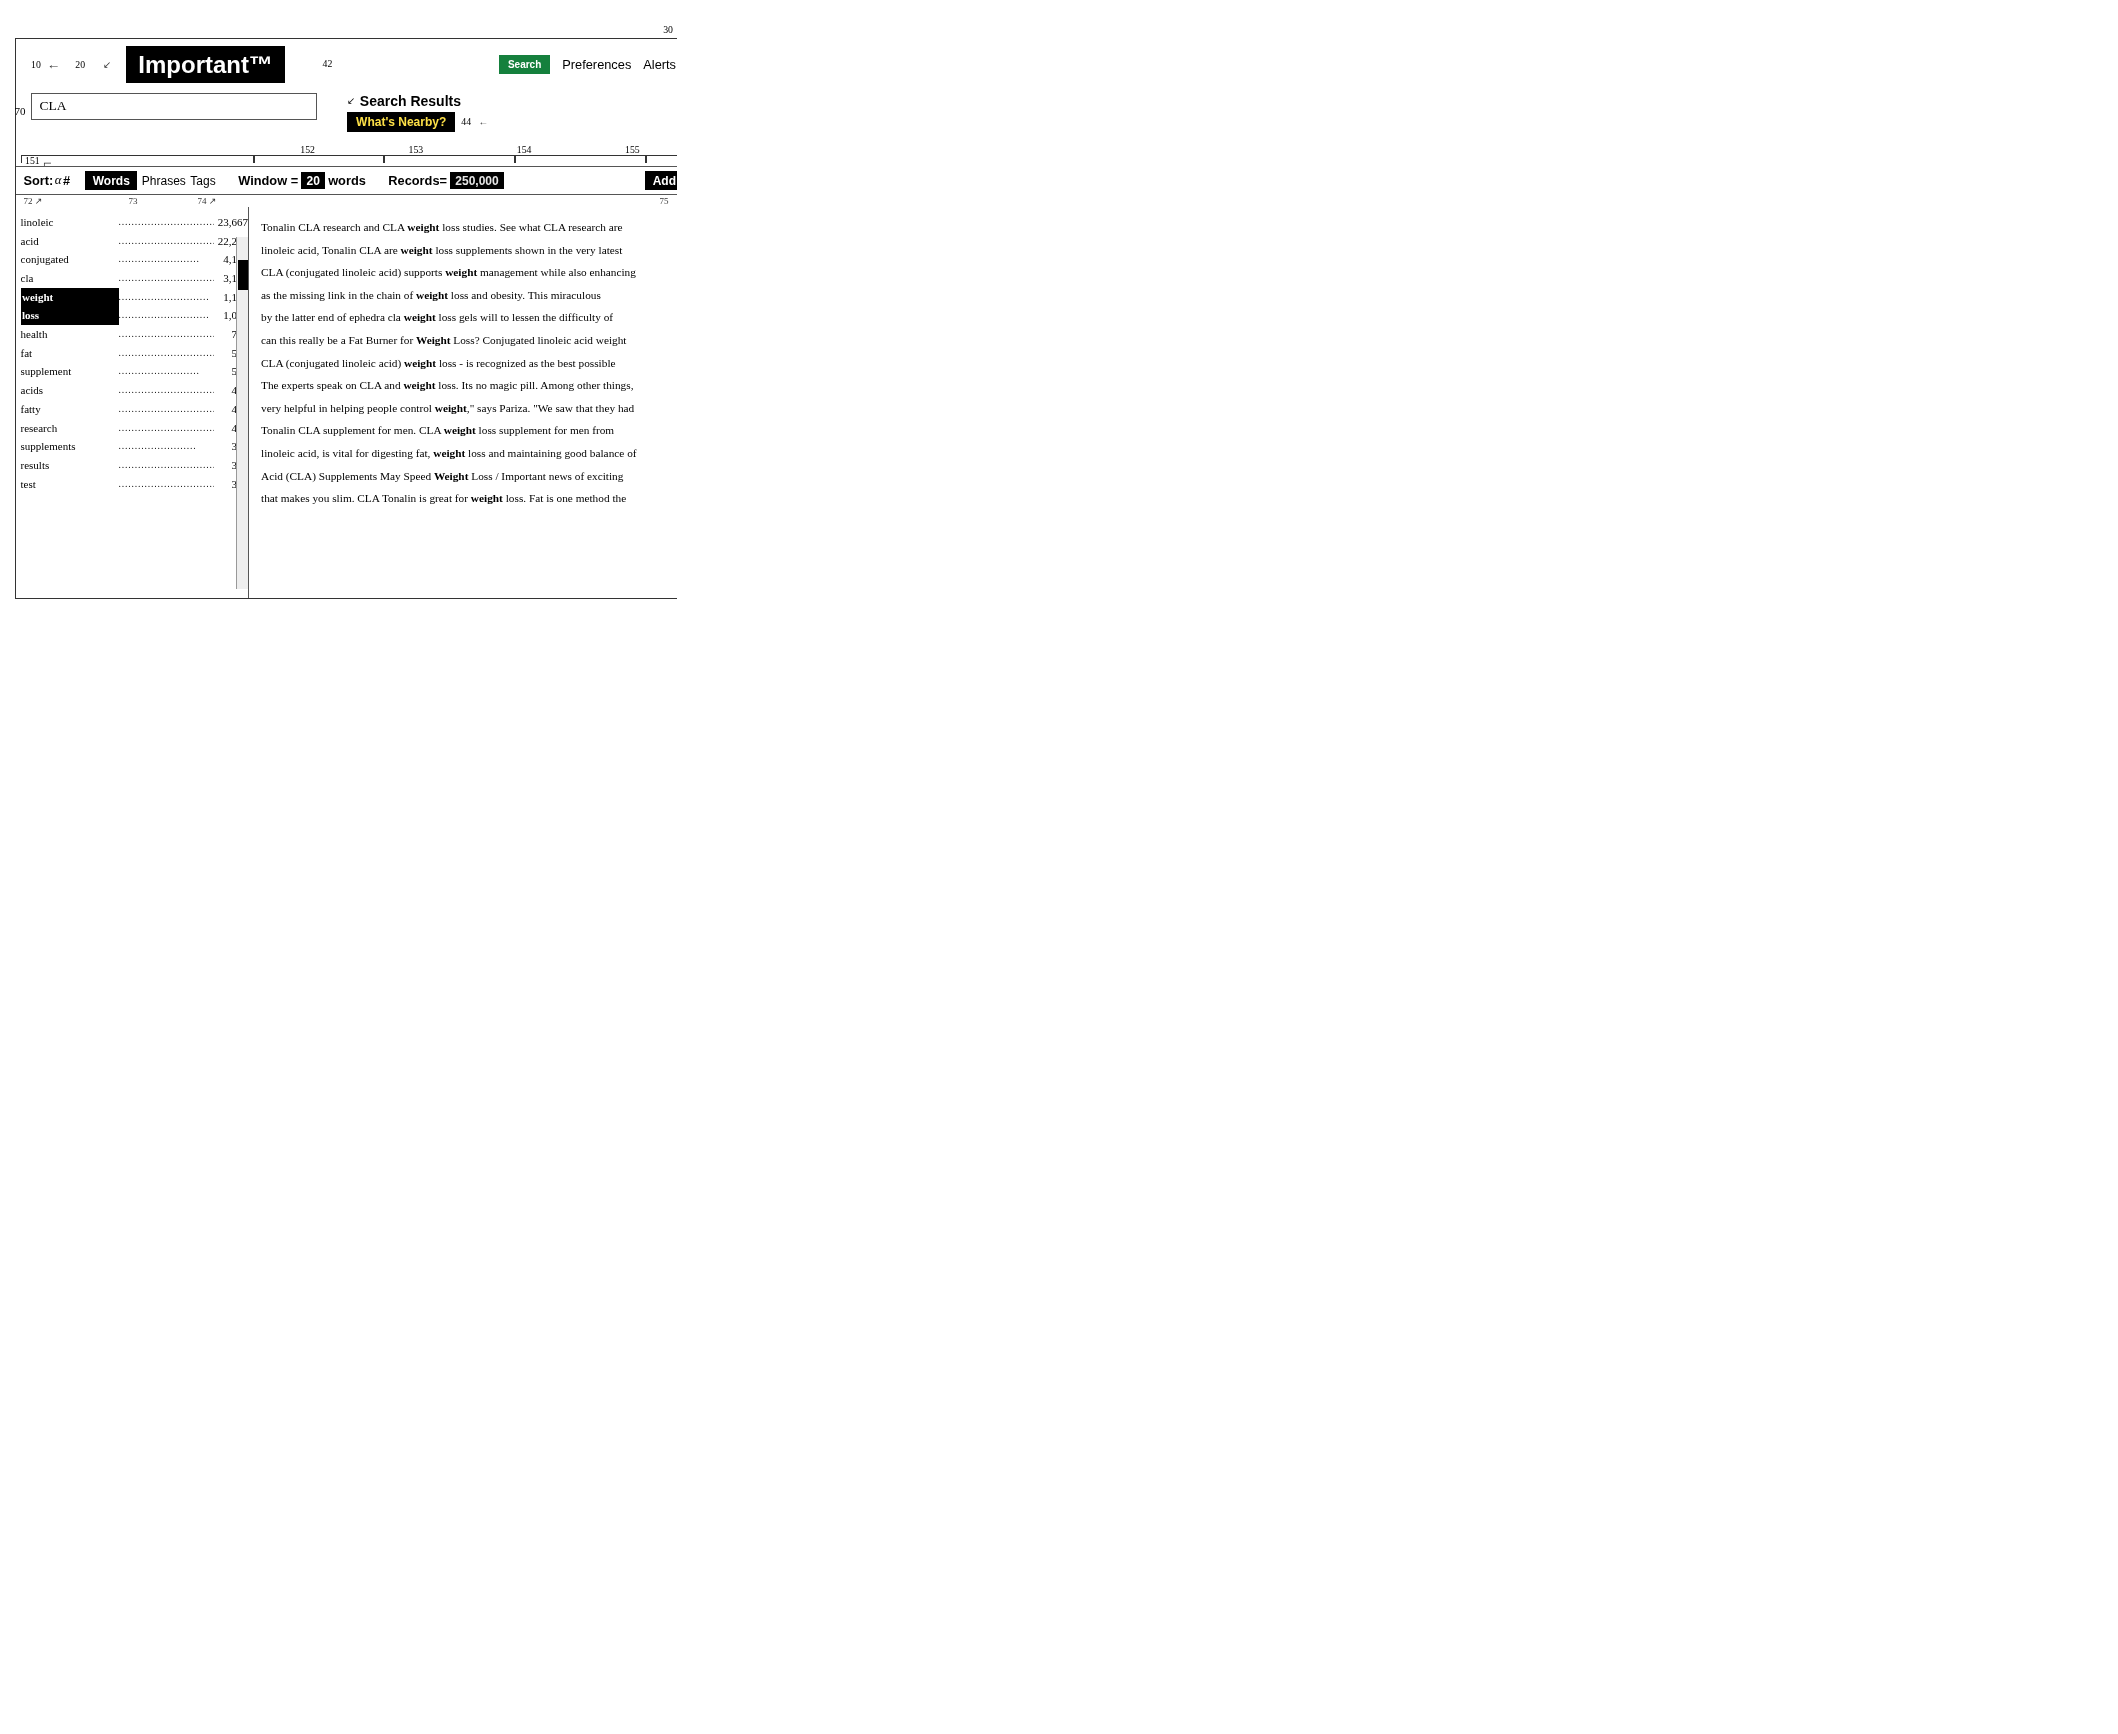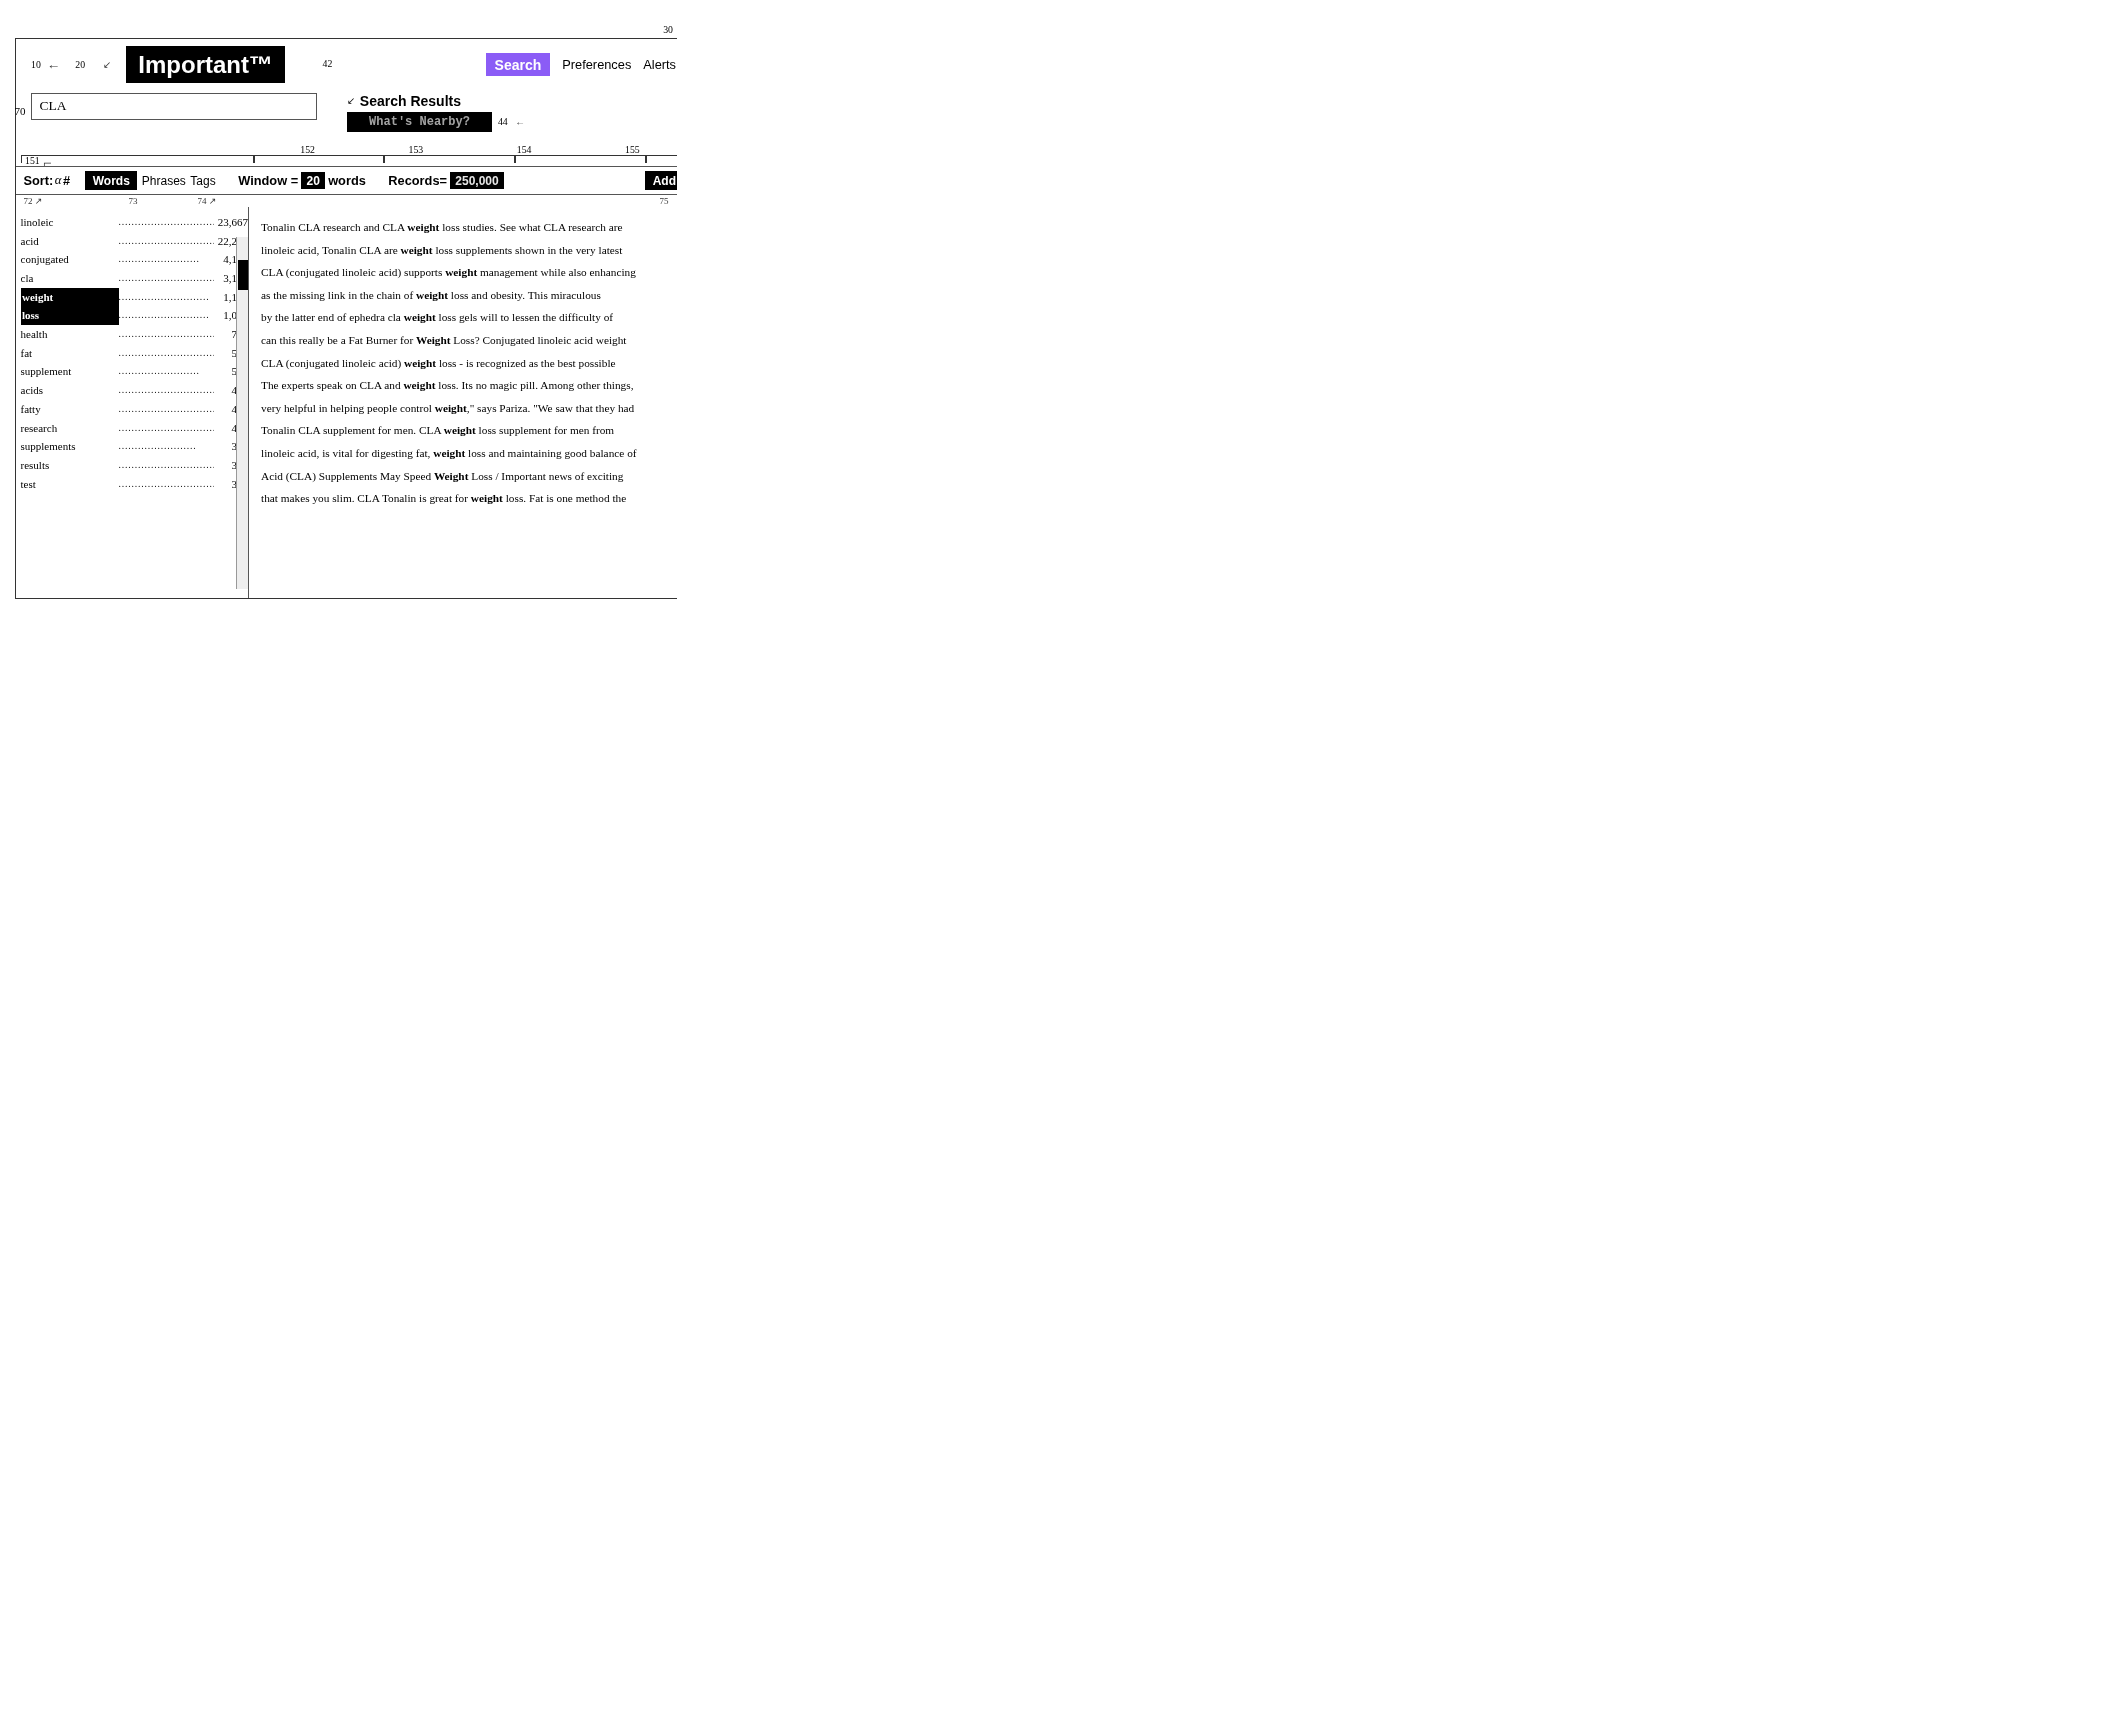--- a/index.html
+++ b/index.html
@@ -30,23 +30,23 @@
       padding: 4.5px 12px;
       font-family: Arial, sans-serif;
     }
     .header-nav {
       display: flex;
       align-items: center;
       gap: 12px;
       margin-left: auto;
     }
     .nav-search-btn {
-      background: #8b5cf6;
+      background: #15803d;
       color: #fff;
-      font-size: 14px;
+      font-size: 10px;
       font-weight: bold;
       padding: 3.8px 9px;
       font-family: Arial, sans-serif;
     }
     .nav-text {
       font-size: 12.8px;
       font-family: Arial, sans-serif;
     }
     .search-row {
       display: flex;
@@ -67,25 +67,25 @@
       font-family: 'Times New Roman', Times, serif;
     }
     .label-70 {
       position: absolute;
       left: -16.6px;
       top: 12px;
       font-size: 11px;
     }
     .whats-nearby-btn {
       background: #000;
-      color: #a3a3a3;
+      color: #fde047;
       font-size: 12px;
       font-weight: bold;
-      padding: 3px 22px;
-      font-family: Liberation Mono, monospace;
+      padding: 3px 9px;
+      font-family: Liberation Sans, sans-serif;
       display: inline-block;
     }
     .toolbar-row {
       display: flex;
       align-items: center;
       border-top: 1.1px solid #555;
       border-bottom: 1.1px solid #555;
       padding: 4.5px 7.5px;
       gap: 7.5px;
       background: #fff;

